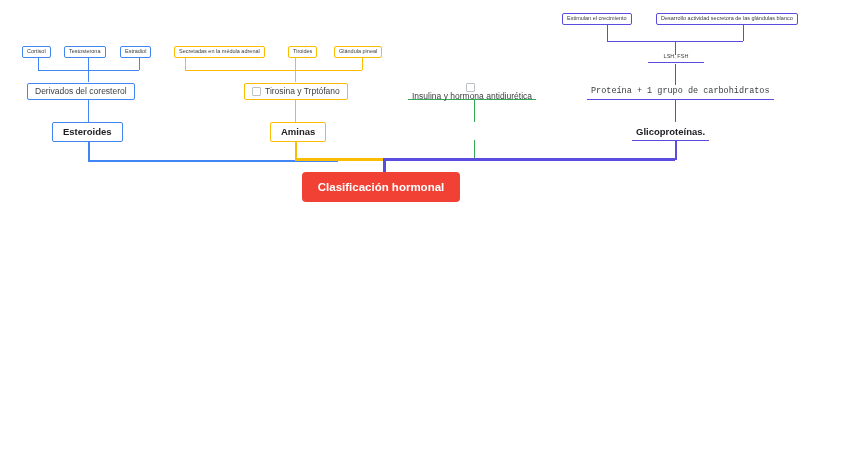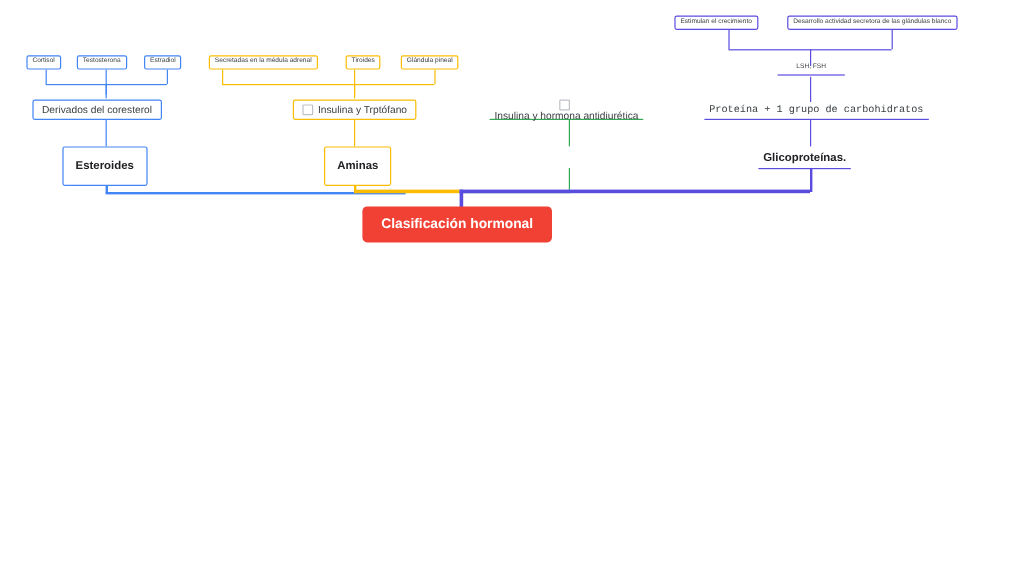--- a/index.html
+++ b/index.html
@@ -46,21 +46,21 @@
     padding:0 7px;
   }
   .mid.yellow{border-color:#fbbc04;}
 
   .cat{
     border:1.3px solid #4285f4;
     border-radius:2px;
     font-size:9.5px;
     font-weight:bold;
     color:#202124;
-    height:33px;
+    height:20px;
     padding:0 10px;
   }
   .cat.yellow{border-color:#fbbc04;}
 
   
   .ul{
     border:0;
     border-bottom:1.4px solid #34a853;
     border-radius:0;
     font-size:8.5px;
@@ -173,21 +173,21 @@
   </div>
   <div class="node leaf yellow" style="left:288px;top:46px;">
     <span>Tiroides</span>
   </div>
   <div class="node leaf yellow" style="left:334px;top:46px;">
     <span>Glándula pineal</span>
   </div>
 
   <div class="node mid yellow" style="left:244px;top:83px;">
     <span class="cbx"></span>
-    <span>Insulina y Trptófano</span>
+    <span>Tirosina y Trptófano</span>
   </div>
   <div class="node cat yellow" style="left:270px;top:122px;">
     <span>Aminas</span>
   </div>
 
   <div class="node ul" style="left:408px;top:84px;flex-direction:column;">
     <span class="cbx"></span>
     <span>Insulina y hormona antidiurética</span>
   </div>
 

